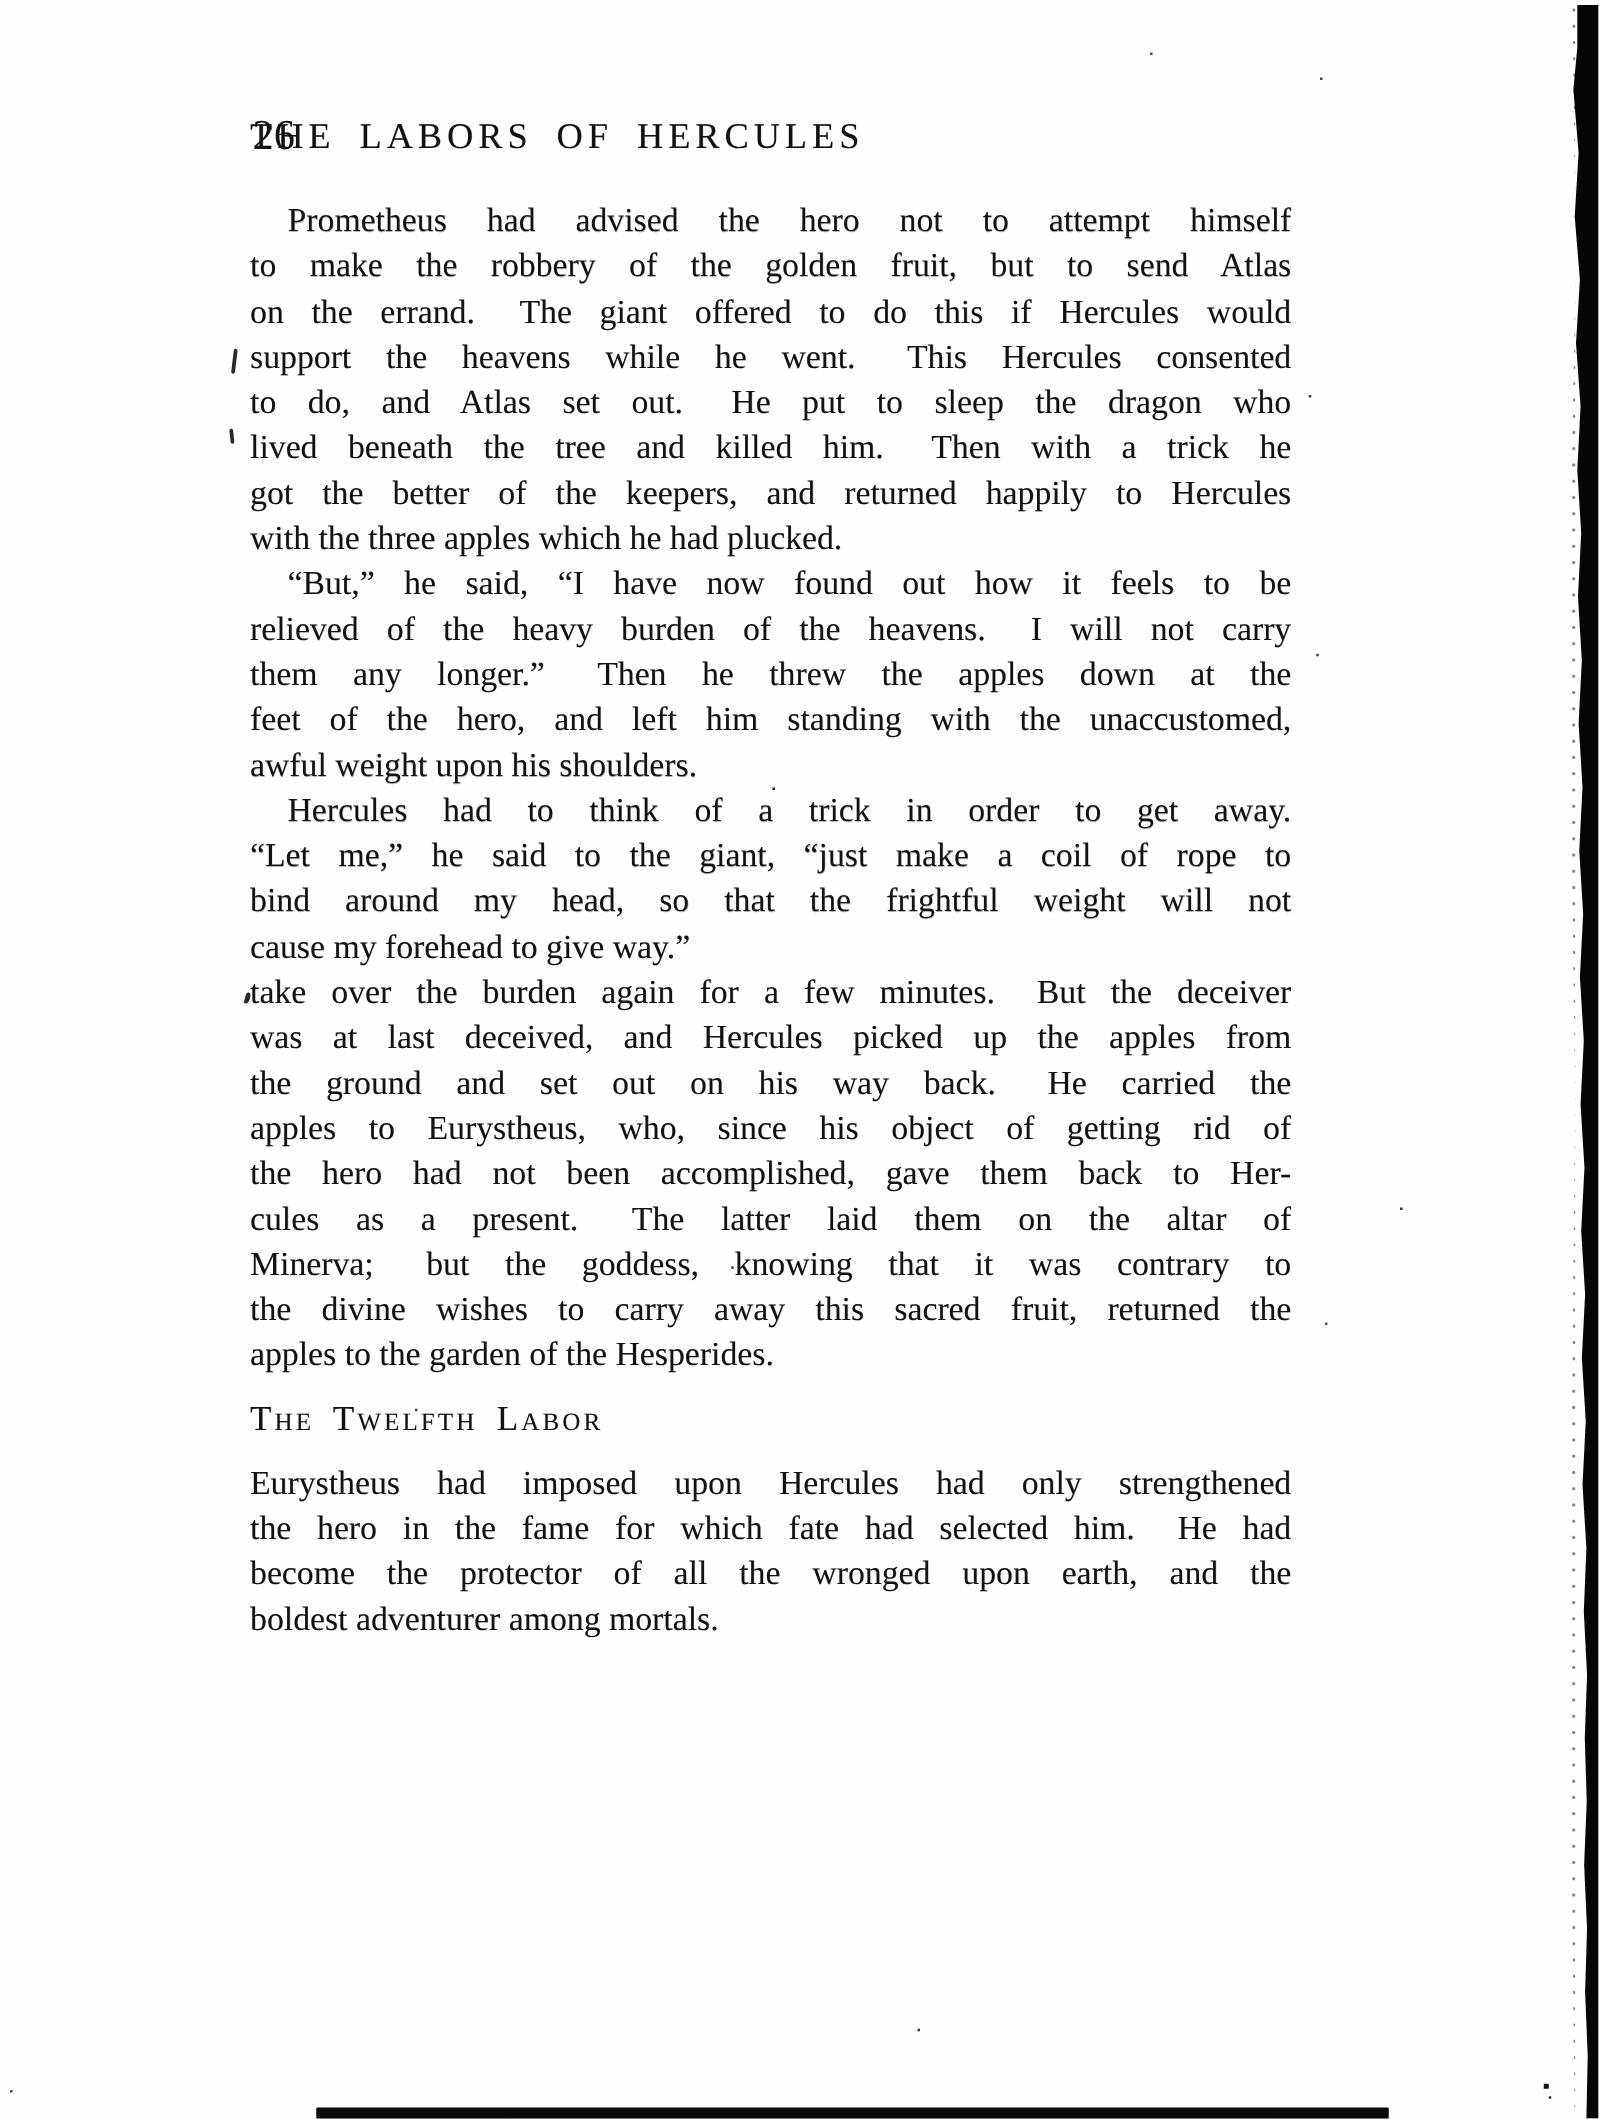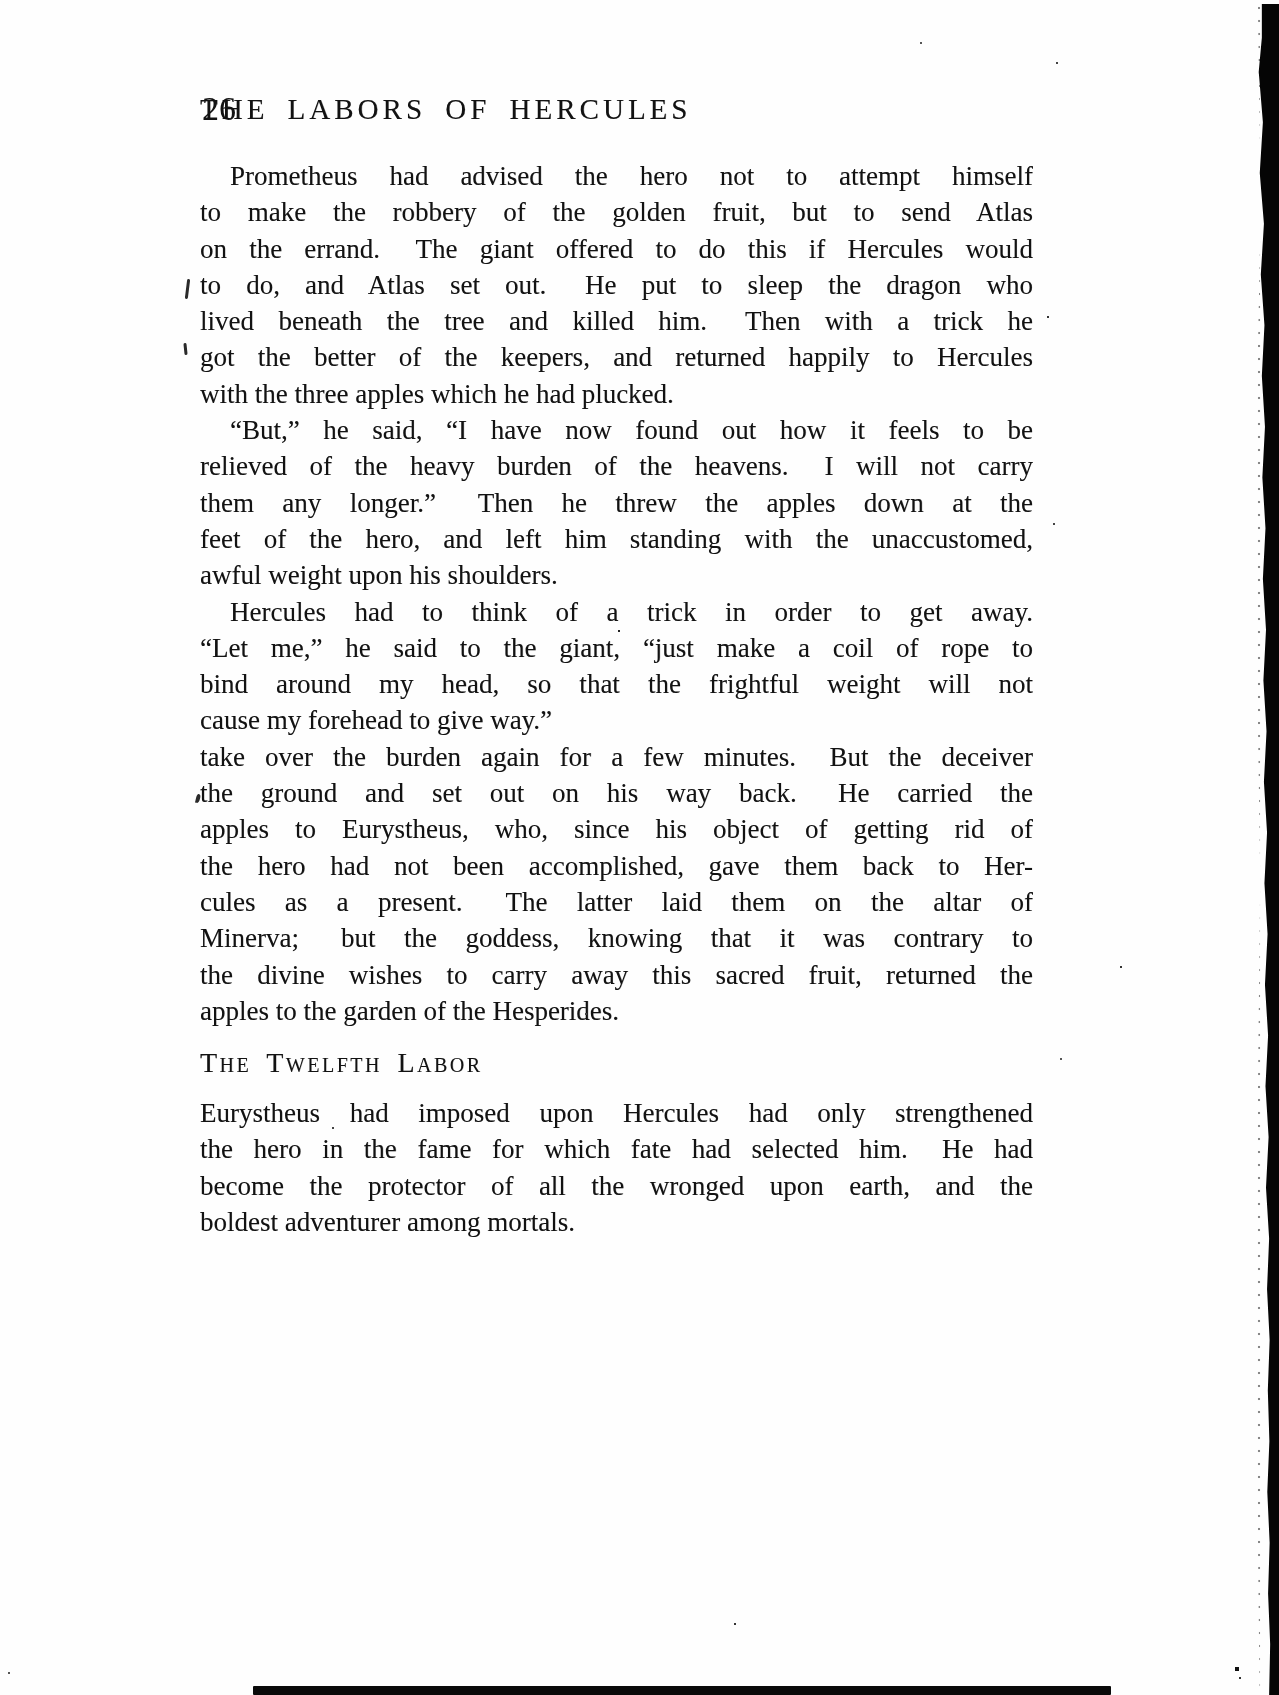--- a/index.html
+++ b/index.html
@@ -107,40 +107,42 @@
   <div class="header">
     <span class="pageno">26</span>
     <div class="running-title">THE LABORS OF HERCULES</div>
   </div>
 
   <div class="text-block">
       <div class="para">
         <div class="ln first">Prometheus had advised the hero not to attempt himself</div>
         <div class="ln">to make the robbery of the golden fruit, but to send Atlas</div>
         <div class="ln">on the errand.  The giant offered to do this if Hercules would</div>
+        <div class="ln">support the heavens while he went.  This Hercules consented</div>
         <div class="ln">to do, and Atlas set out.  He put to sleep the dragon who</div>
         <div class="ln">lived beneath the tree and killed him.  Then with a trick he</div>
         <div class="ln">got the better of the keepers, and returned happily to Hercules</div>
         <div class="ln last">with the three apples which he had plucked.</div>
       </div>
       <div class="para">
         <div class="ln first">“But,” he said, “I have now found out how it feels to be</div>
         <div class="ln">relieved of the heavy burden of the heavens.  I will not carry</div>
         <div class="ln">them any longer.”  Then he threw the apples down at the</div>
         <div class="ln">feet of the hero, and left him standing with the unaccustomed,</div>
         <div class="ln last">awful weight upon his shoulders.</div>
       </div>
       <div class="para">
         <div class="ln first">Hercules had to think of a trick in order to get away.</div>
         <div class="ln">“Let me,” he said to the giant, “just make a coil of rope to</div>
         <div class="ln">bind around my head, so that the frightful weight will not</div>
         <div class="ln last">cause my forehead to give way.”</div>
       </div>
       <div class="para">
         <div class="ln">take over the burden again for a few minutes.  But the deceiver</div>
+        <div class="ln">was at last deceived, and Hercules picked up the apples from</div>
         <div class="ln">the ground and set out on his way back.  He carried the</div>
         <div class="ln">apples to Eurystheus, who, since his object of getting rid of</div>
         <div class="ln">the hero had not been accomplished, gave them back to Her-</div>
         <div class="ln">cules as a present.  The latter laid them on the altar of</div>
         <div class="ln">Minerva;  but the goddess, knowing that it was contrary to</div>
         <div class="ln">the divine wishes to carry away this sacred fruit, returned the</div>
         <div class="ln last">apples to the garden of the Hesperides.</div>
       </div>
       <div class="section-heading">The Twelfth Labor</div>
       <div class="para">

